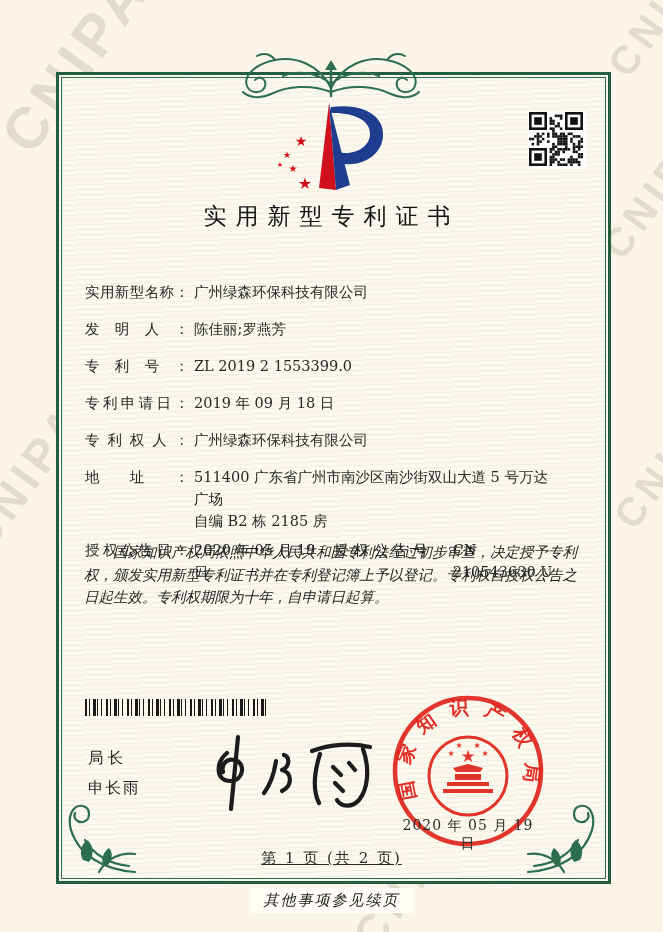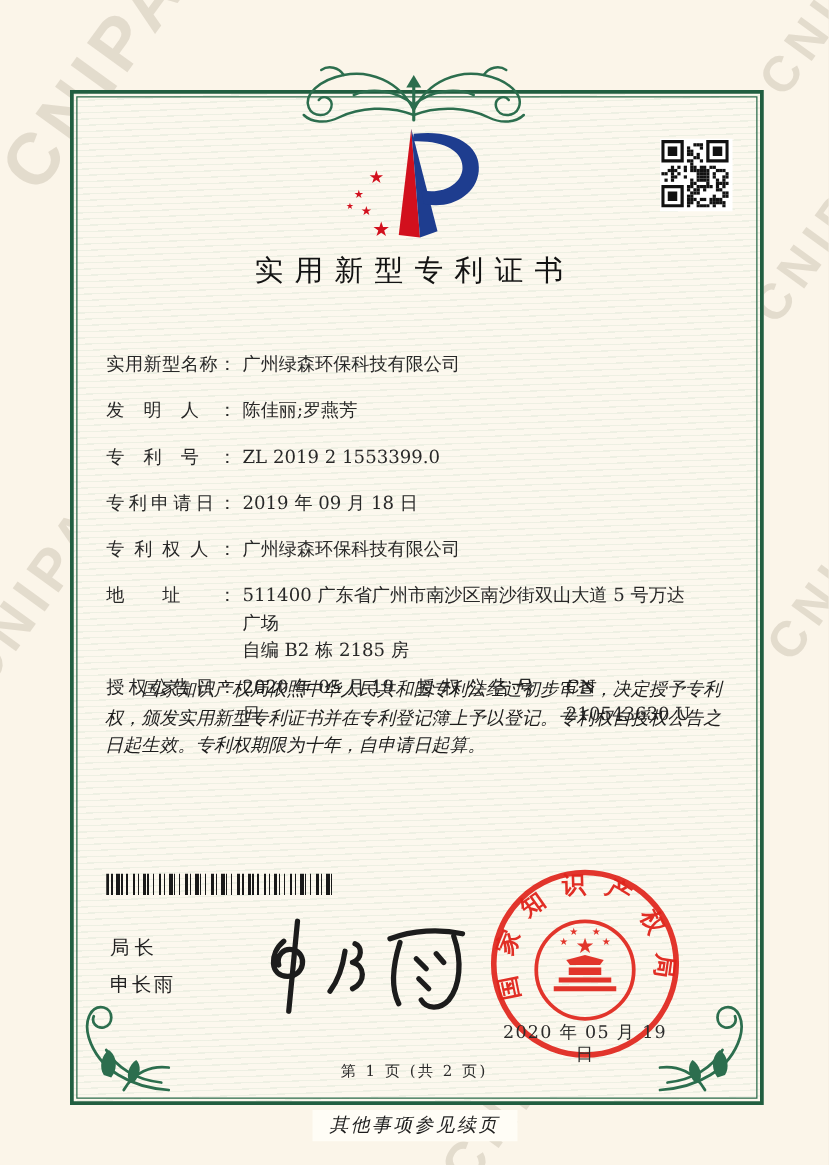--- a/index.html
+++ b/index.html
@@ -42,21 +42,21 @@
       #191919 16px 17px, rgba(0,0,0,0) 17px 21px);}
   .director-label{position:absolute;left:88px;top:748px;font-family:"Liberation Sans","DejaVu Sans",sans-serif;
          font-size:15.5px;letter-spacing:4px;color:#222;}
   .director-name{position:absolute;left:88px;top:778px;font-family:"Liberation Sans","DejaVu Sans",sans-serif;
          font-size:15.5px;letter-spacing:2px;color:#222;}
   .signature{position:absolute;left:200px;top:731px;}
   .seal{position:absolute;left:389px;top:692px;}
   .seal-date{position:absolute;left:397px;top:817px;width:142px;text-align:center;
              font-size:14px;letter-spacing:1px;color:#2c2c2c;}
   .page-info{position:absolute;left:0;top:849px;width:100%;text-align:center;
-             font-size:12px;letter-spacing:2px;color:#2a2a2a;}
+             font-size:15px;letter-spacing:2px;color:#2a2a2a;text-decoration:underline;}
   .note{position:absolute;left:0;top:888px;width:100%;text-align:center;}
   .note span{display:inline-block;background:#fffdf6;padding:3px 14px;font-size:15px;
              font-style:italic;letter-spacing:2px;color:#1e1e1e;}
 </style>
 </head>
 <body>
 
 <div class="page">
 
   <span class="wm" style="left:-28px;top:28px;font-size:58px;">CNIPA</span>

